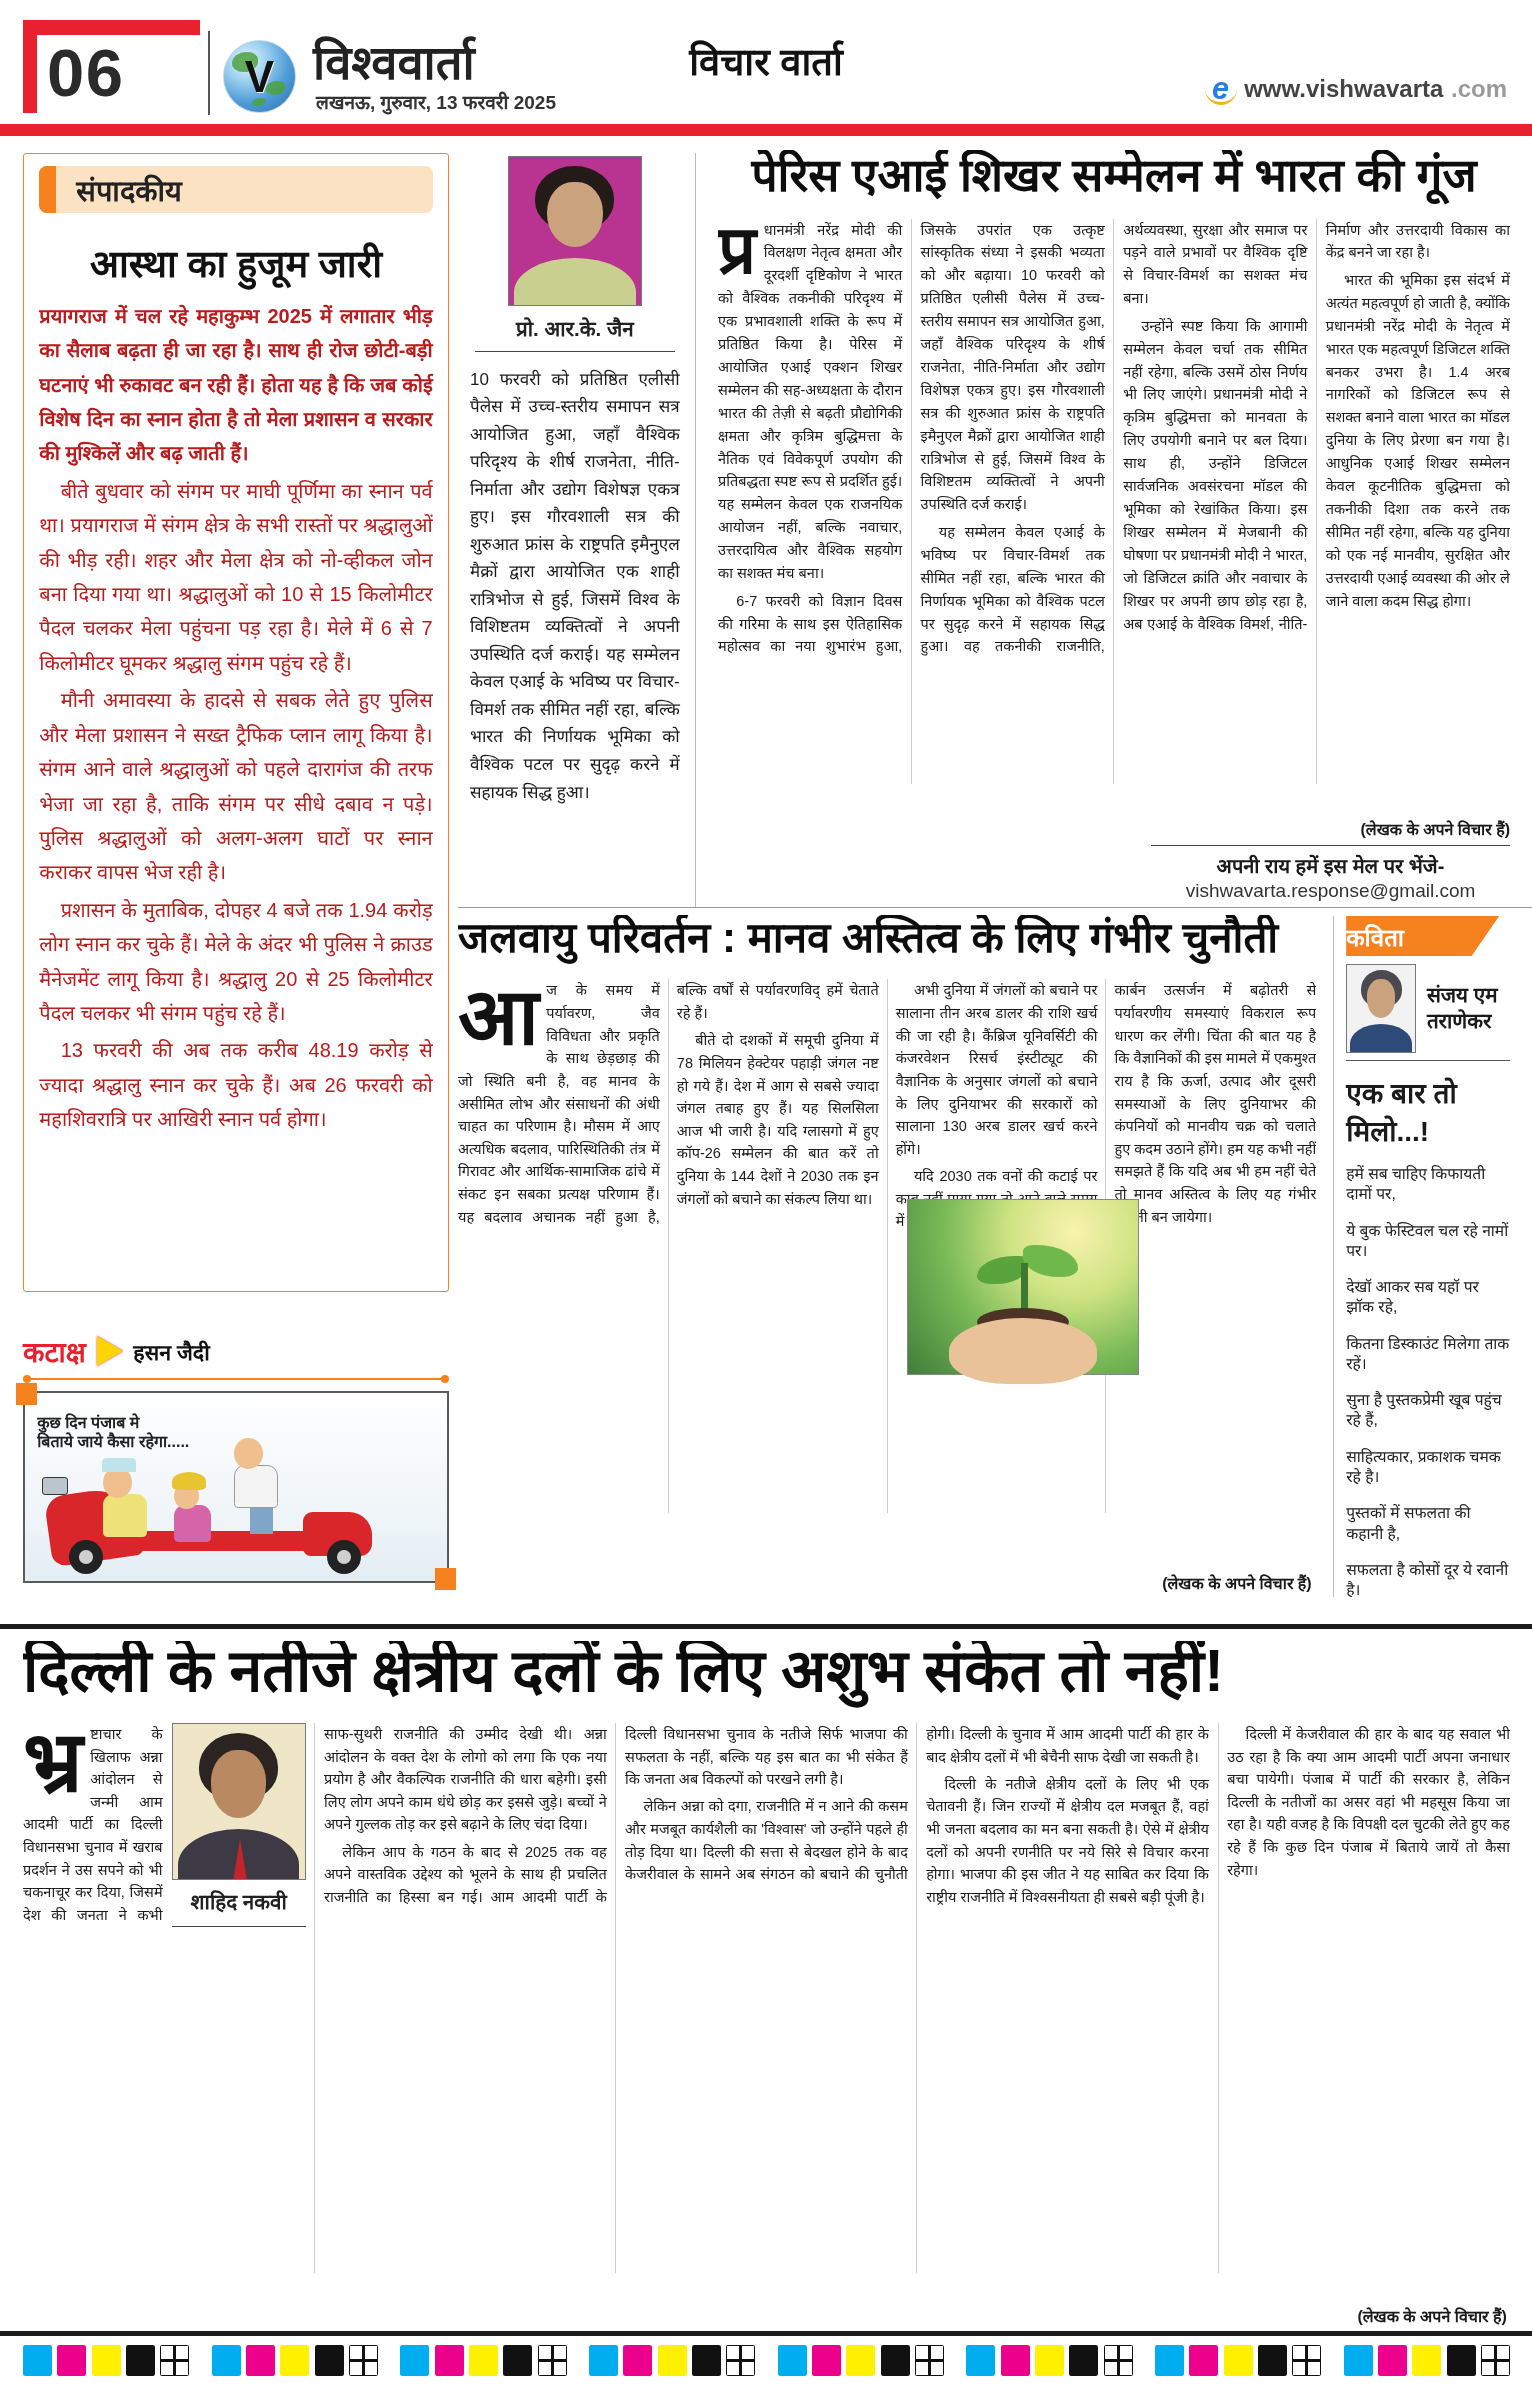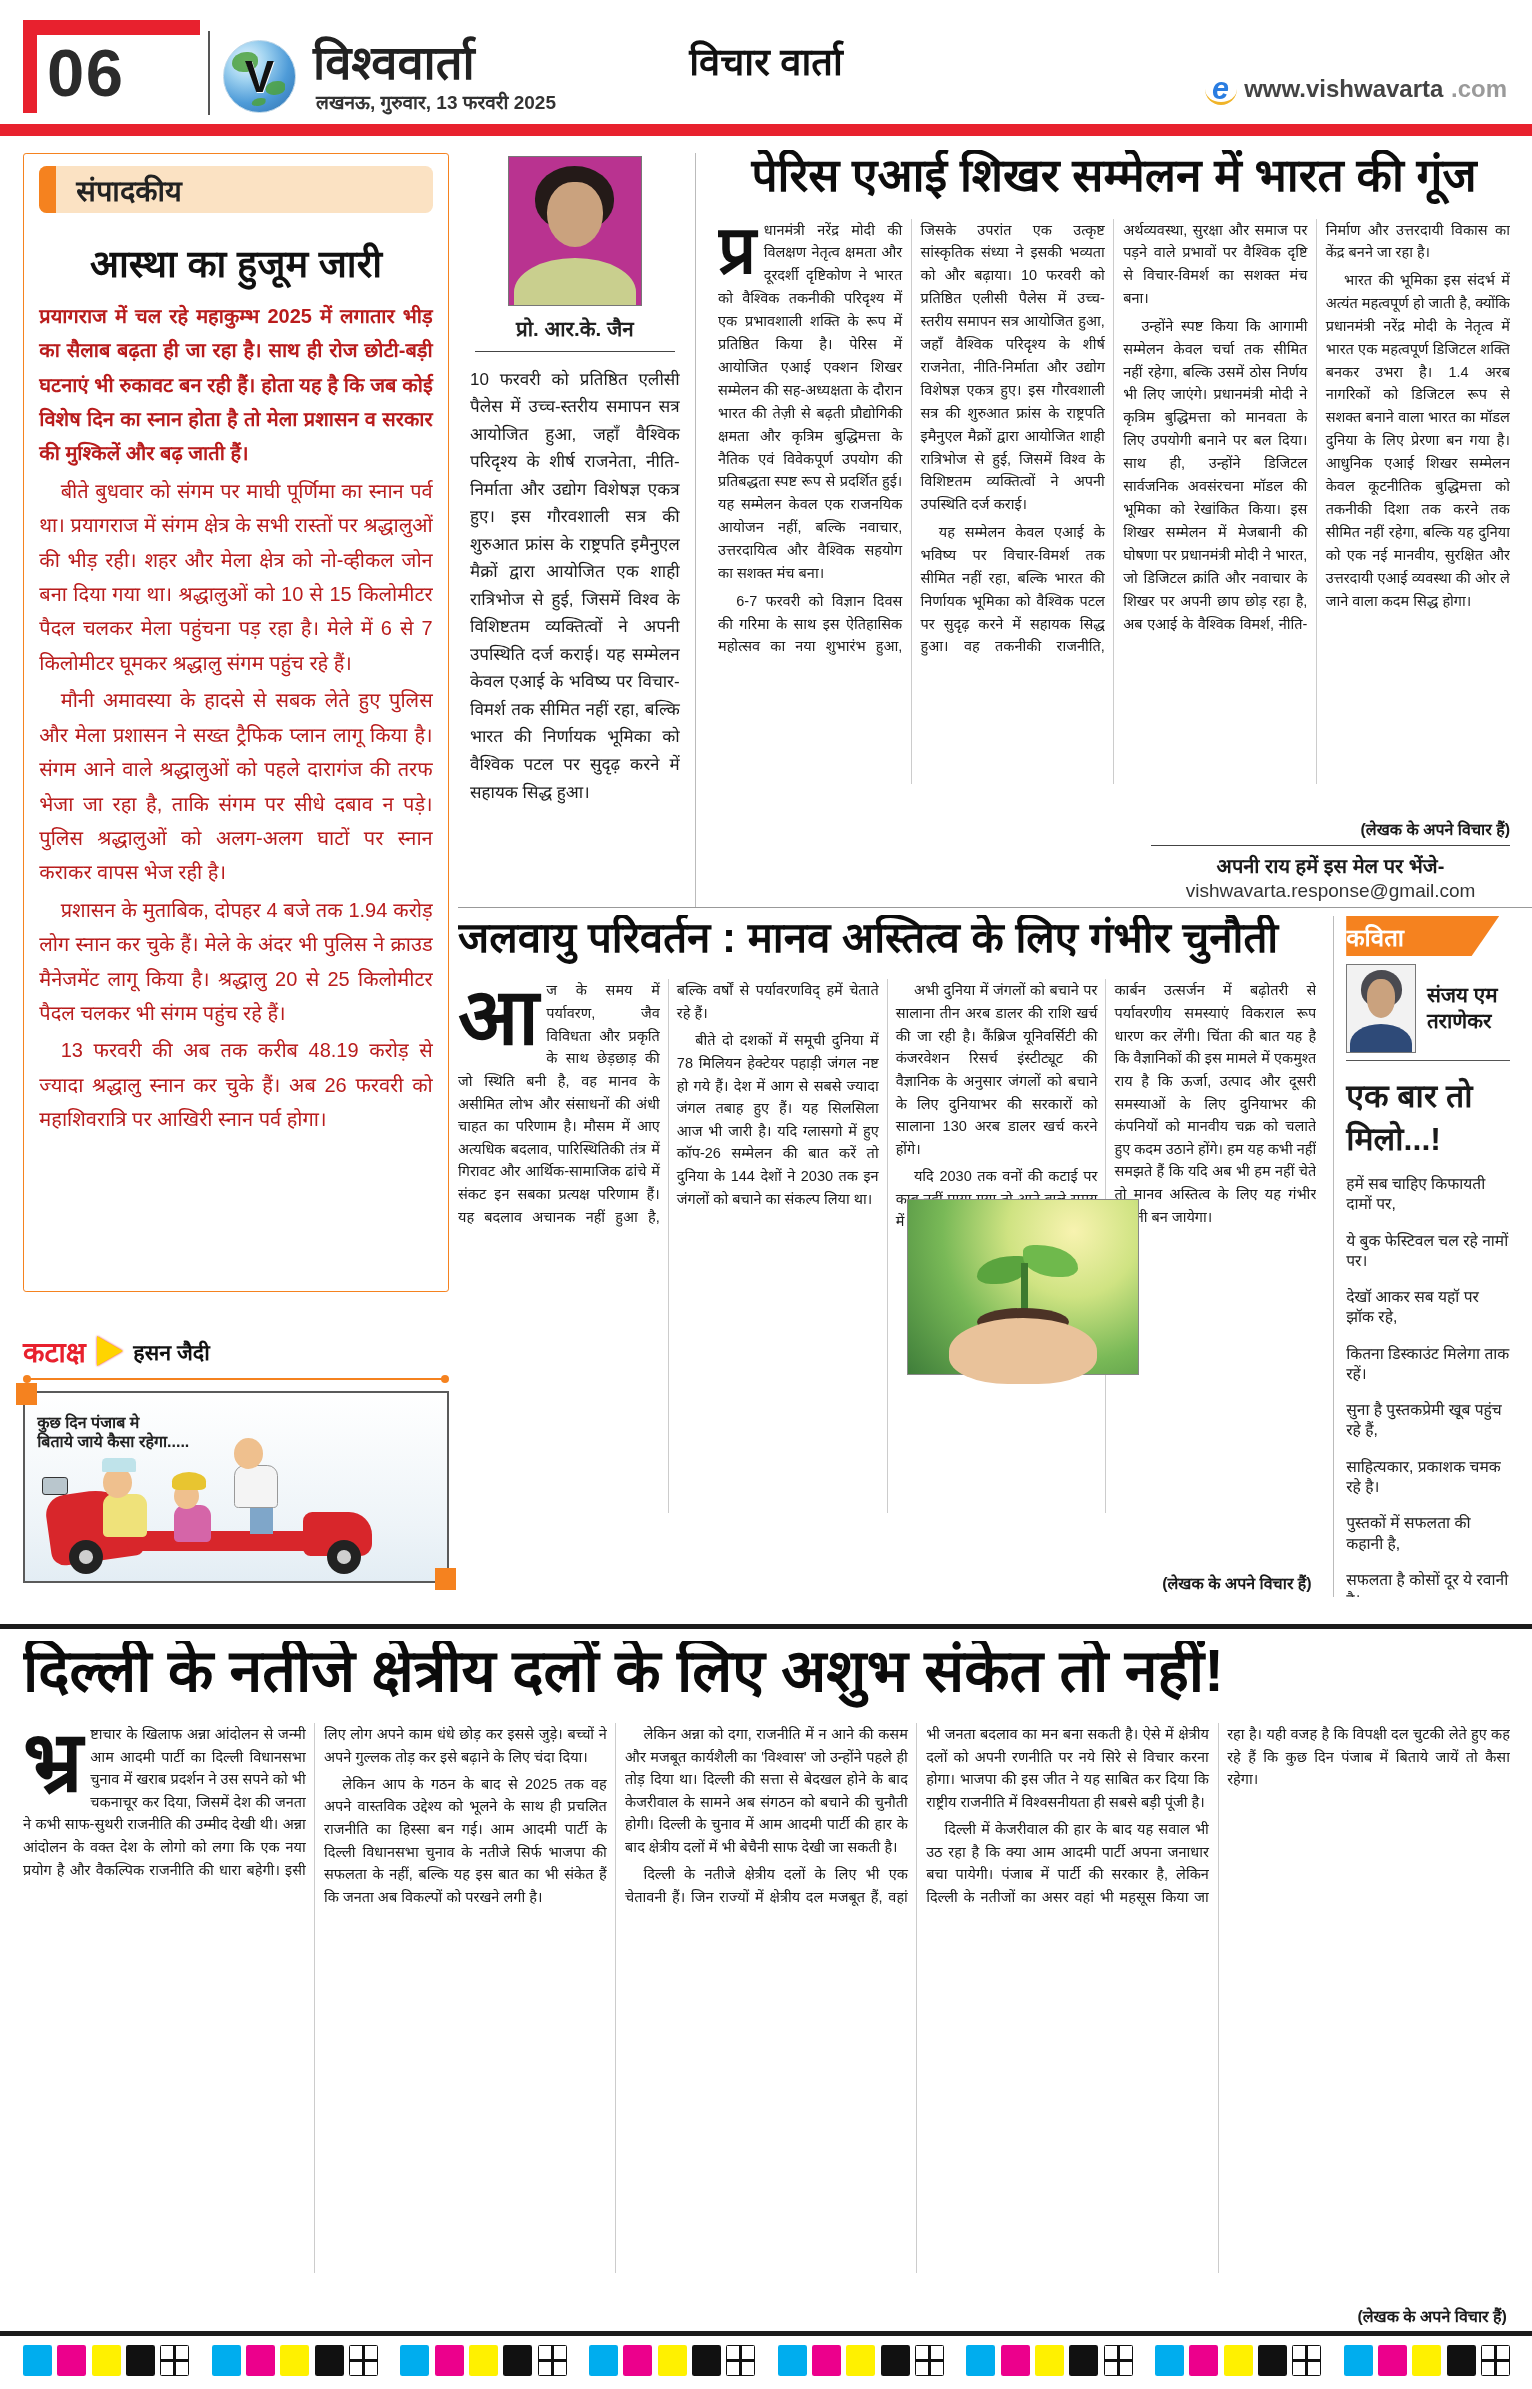--- a/index.html
+++ b/index.html
@@ -79,21 +79,21 @@
   .plant-photo .leaf2 { position:absolute; left:50%; bottom:56%; width:24%; height:18%; background:#6fb94c; border-radius:20% 80% 30% 70%; }
   .climate-note { position:absolute; right:15.3px; bottom:3.1px; font-size:16px; font-weight:700; }
 
   
   .poem { position:absolute; left:1333px; top:916px; width:177px; height:681px; border-left:0.8px solid #bbb; padding-left:12.2px; overflow:hidden; }
   .poem-banner { width:153px; height:40px; background:#f5821f; clip-path:polygon(0 0,100% 0,82% 100%,0 100%); display:flex; align-items:center; padding-left:0; }
   .poem-banner span { color:#fff; font-size:24px; font-weight:700; }
   .poem-authorrow { display:flex; gap:10.7px; margin-top:7.6px; align-items:center; border-bottom:1.5px solid #555; padding-bottom:7px; }
   .poem-authorrow .portrait { width:70px; height:89px; flex:0 0 auto; --bg:#f2f2f2; --shirt:#2e4a78; --hair:#4a4a50; }
   .poem-author-name { font-size:20.6px; font-weight:700; line-height:1.25; }
-  .poem-title { font-size:32px; font-weight:700; margin:12.2px 0 15.3px; }
+  .poem-title { font-size:28px; font-weight:700; margin:12.2px 0 15.3px; }
   .poem-lines p { font-size:15.6px; line-height:1.3; margin-bottom:16px; color:#222; }
 
   
   .kataksha { position:absolute; left:23px; top:1332px; width:426px; height:264px; overflow:visible; }
   .kat-head { display:flex; align-items:center; gap:10.7px; }
   .kat-label { color:#e8212e; font-size:28px; font-weight:700; }
   .kat-arrow { width:0; height:0; border-top:15.3px solid transparent; border-bottom:15.3px solid transparent; border-left:26px solid #ffd400; filter:drop-shadow(0 0 0.8px #e8212e); }
   .kat-author { font-size:21.4px; font-weight:700; color:#111; }
   .kat-rule { position:relative; height:2.3px; background:#f5821f; margin:7.6px 1.5px 10.7px; }
   .kat-rule::before,.kat-rule::after { content:""; position:absolute; top:-3.1px; width:8.4px; height:8.4px; border-radius:50%; background:#f5821f; }
@@ -283,20 +283,29 @@
             <div class="legs"></div>
           </div>
       </div>
     </div>
   </section>
 
   <div class="black-rule"></div>
   <section class="delhi">
     <h1 class="delhi-headline">दिल्ली के नतीजे क्षेत्रीय दलों के लिए अशुभ संकेत तो नहीं!</h1>
     <div class="delhi-body art-body">
+      <div class="delhi-author">
+        <div class="portrait" style="background:var(--bg)">
+          <span class="hair"></span>
+          <span class="face"></span>
+          <span class="torso"></span>
+          <span class="tie"></span>
+        </div>
+        <div class="author-caption">शाहिद नकवी</div>
+      </div>
       <p class="lead"><span class="dropcap">भ्र</span><span>ष्टाचार के खिलाफ अन्ना आंदोलन से जन्मी आम आदमी पार्टी का दिल्ली विधानसभा चुनाव में खराब प्रदर्शन ने उस सपने को भी चकनाचूर कर दिया, जिसमें देश की जनता ने कभी साफ-सुथरी राजनीति की उम्मीद देखी थी। अन्ना आंदोलन के वक्त देश के लोगो को लगा कि एक नया प्रयोग है और वैकल्पिक राजनीति की धारा बहेगी। इसी लिए लोग अपने काम धंधे छोड़ कर इससे जुड़े। बच्चों ने अपने गुल्लक तोड़ कर इसे बढ़ाने के लिए चंदा दिया।</span></p>
       <span><p>लेकिन आप के गठन के बाद से 2025 तक वह अपने वास्तविक उद्देश्य को भूलने के साथ ही प्रचलित राजनीति का हिस्सा बन गई। आम आदमी पार्टी के दिल्ली विधानसभा चुनाव के नतीजे सिर्फ भाजपा की सफलता के नहीं, बल्कि यह इस बात का भी संकेत हैं कि जनता अब विकल्पों को परखने लगी है।</p><p>लेकिन अन्ना को दगा, राजनीति में न आने की कसम और मजबूत कार्यशैली का 'विश्वास' जो उन्होंने पहले ही तोड़ दिया था। दिल्ली की सत्ता से बेदखल होने के बाद केजरीवाल के सामने अब संगठन को बचाने की चुनौती होगी। दिल्ली के चुनाव में आम आदमी पार्टी की हार के बाद क्षेत्रीय दलों में भी बेचैनी साफ देखी जा सकती है।</p><p>दिल्ली के नतीजे क्षेत्रीय दलों के लिए भी एक चेतावनी हैं। जिन राज्यों में क्षेत्रीय दल मजबूत हैं, वहां भी जनता बदलाव का मन बना सकती है। ऐसे में क्षेत्रीय दलों को अपनी रणनीति पर नये सिरे से विचार करना होगा। भाजपा की इस जीत ने यह साबित कर दिया कि राष्ट्रीय राजनीति में विश्वसनीयता ही सबसे बड़ी पूंजी है।</p><p>दिल्ली में केजरीवाल की हार के बाद यह सवाल भी उठ रहा है कि क्या आम आदमी पार्टी अपना जनाधार बचा पायेगी। पंजाब में पार्टी की सरकार है, लेकिन दिल्ली के नतीजों का असर वहां भी महसूस किया जा रहा है। यही वजह है कि विपक्षी दल चुटकी लेते हुए कह रहे हैं कि कुछ दिन पंजाब में बिताये जायें तो कैसा रहेगा।</p></span>
     </div>
     <div class="delhi-note">(लेखक के अपने विचार हैं)</div>
   </section>
 
   <div class="foot-rule"></div>
   <div class="color-bars">
       <div class="reg-group">
         <span class="swatch" style="background: rgb(0, 173, 238);"></span>

